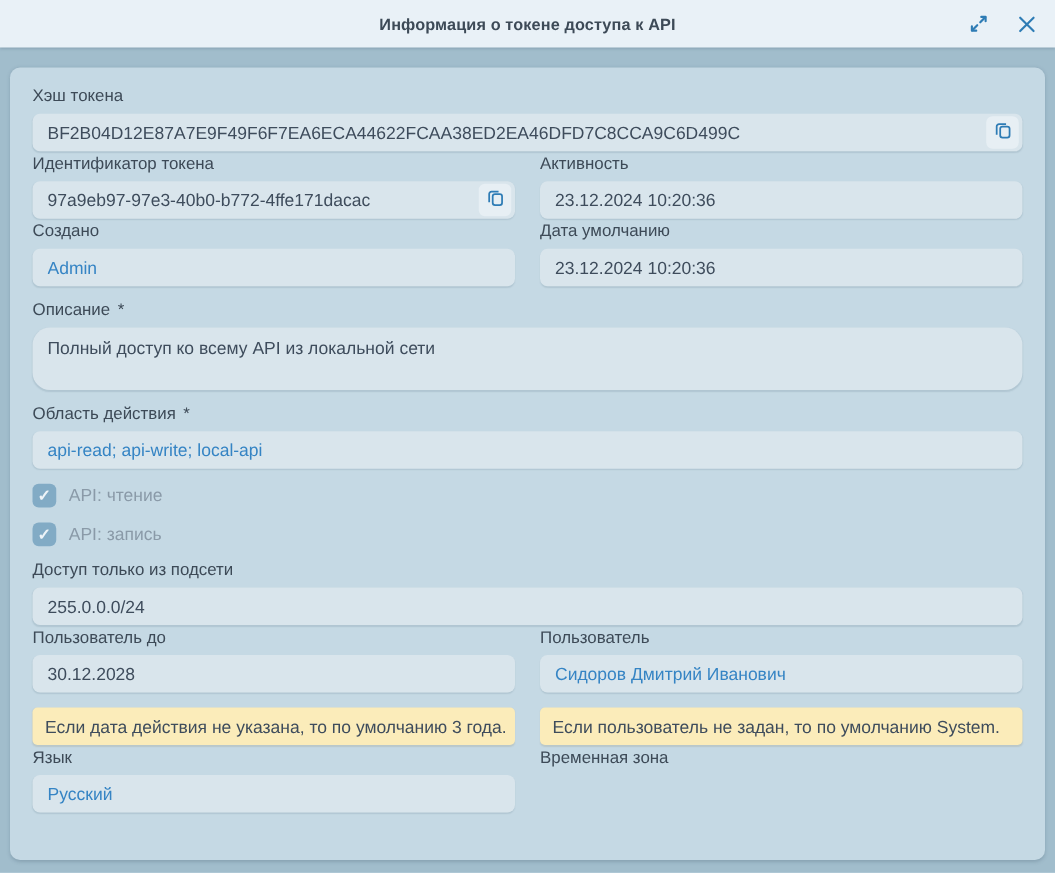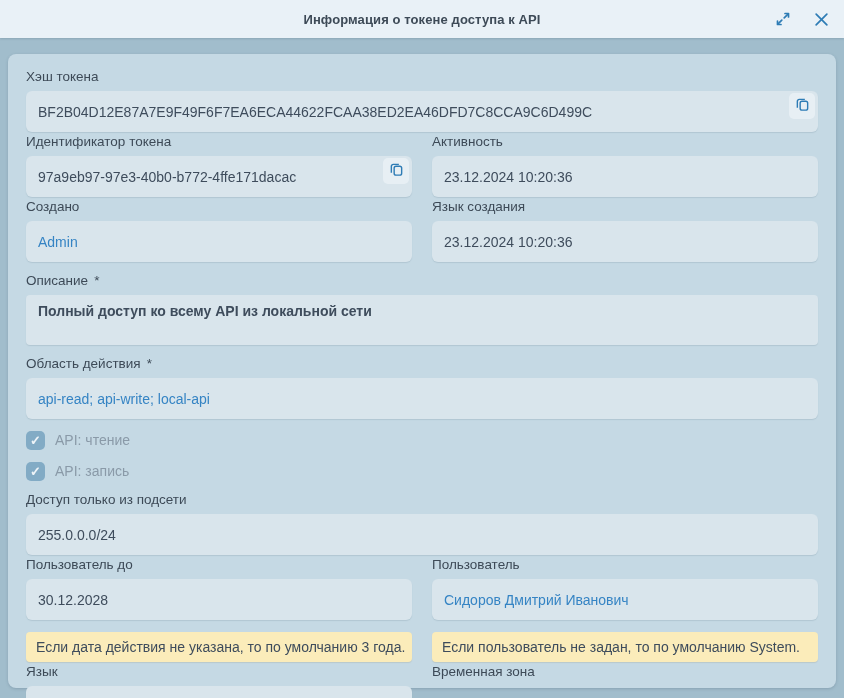--- a/index.html
+++ b/index.html
@@ -38,37 +38,36 @@
 
   .field-label{
     font-size:13.5px;color:#3d4a57;
     margin:11px 0 6px 0;line-height:16px;
   }
   .field-label:first-child{margin-top:2px;}
   .req{color:#3d4a57;margin-left:6px;}
 
   .input{
     position:relative;
-    height:41px;background:#d9e5ec;border-radius:6px;
+    height:30px;background:#d9e5ec;border-radius:6px;
     display:flex;align-items:center;
     padding:0 12px;box-sizing:border-box;
     font-size:14px;color:#3e4c5c;
     box-shadow:0 1px 1px rgba(90,115,135,.18);
     white-space:nowrap;overflow:hidden;
   }
   .input.with-copy{padding-right:38px;}
   .input .val{overflow:hidden;text-overflow:ellipsis;}
   .blue{color:#3584c4;}
 
   .textarea{
-    height:50px;background:#d9e5ec;border-radius:4px;
+    height:50px;background:#d9e5ec;border-radius:14px;
     padding:7px 12px;box-sizing:border-box;
     font-size:14px;color:#3e4c5c;line-height:18px;
     box-shadow:0 1px 1px rgba(90,115,135,.18);
-    font-weight:bold;
   }
 
   .copy-btn{
     position:absolute;right:3px;top:2px;
     width:26px;height:26px;border-radius:5px;
     background:#e7eff4;border:none;cursor:pointer;
     display:flex;align-items:center;justify-content:center;padding:0;
   }
 
   .two-col{display:grid;grid-template-columns:1fr 1fr;column-gap:20px;}
@@ -160,21 +159,21 @@
     </div>
 
     <div class="two-col">
       <div>
         <div class="field-label">Создано</div>
         <div class="input">
           <span class="val blue">Admin</span>
         </div>
       </div>
       <div>
-        <div class="field-label">Язык создания</div>
+        <div class="field-label">Дата умолчанию</div>
         <div class="input">
           <span class="val">23.12.2024 10:20:36</span>
         </div>
       </div>
     </div>
 
     <div class="field-label">
       <span>Описание</span><span class="req">*</span>
     </div>
     <div class="textarea">

